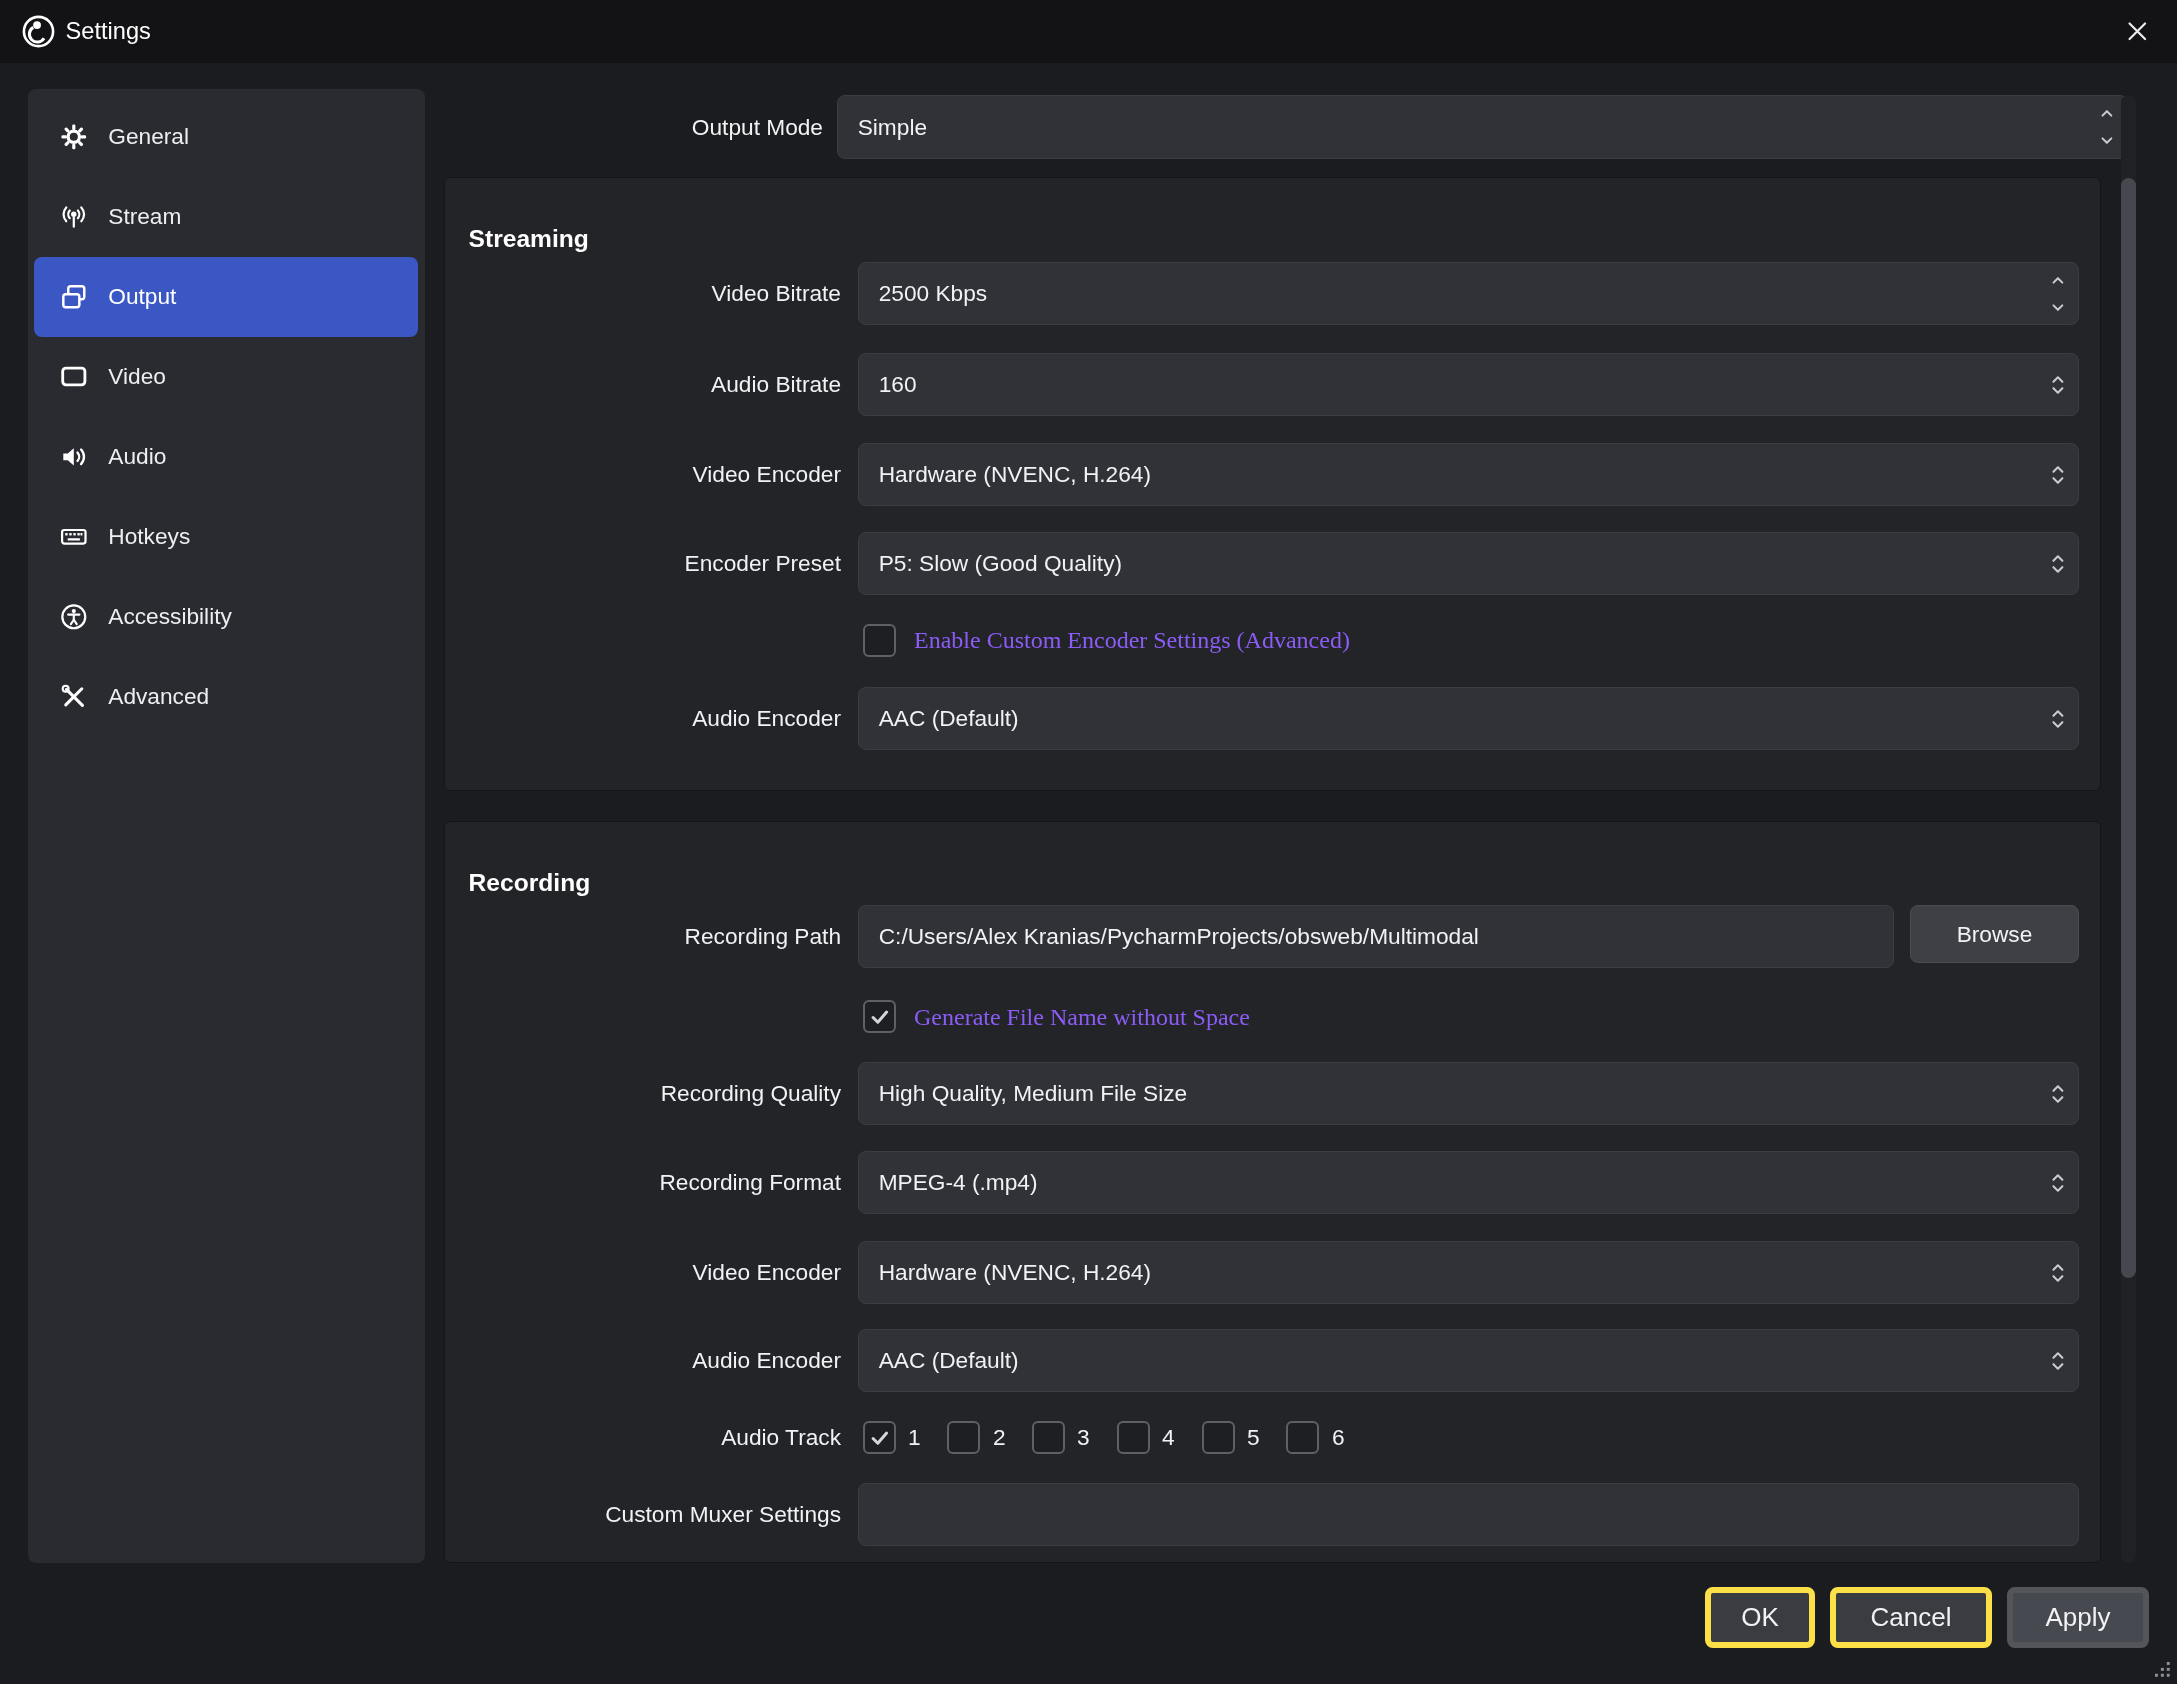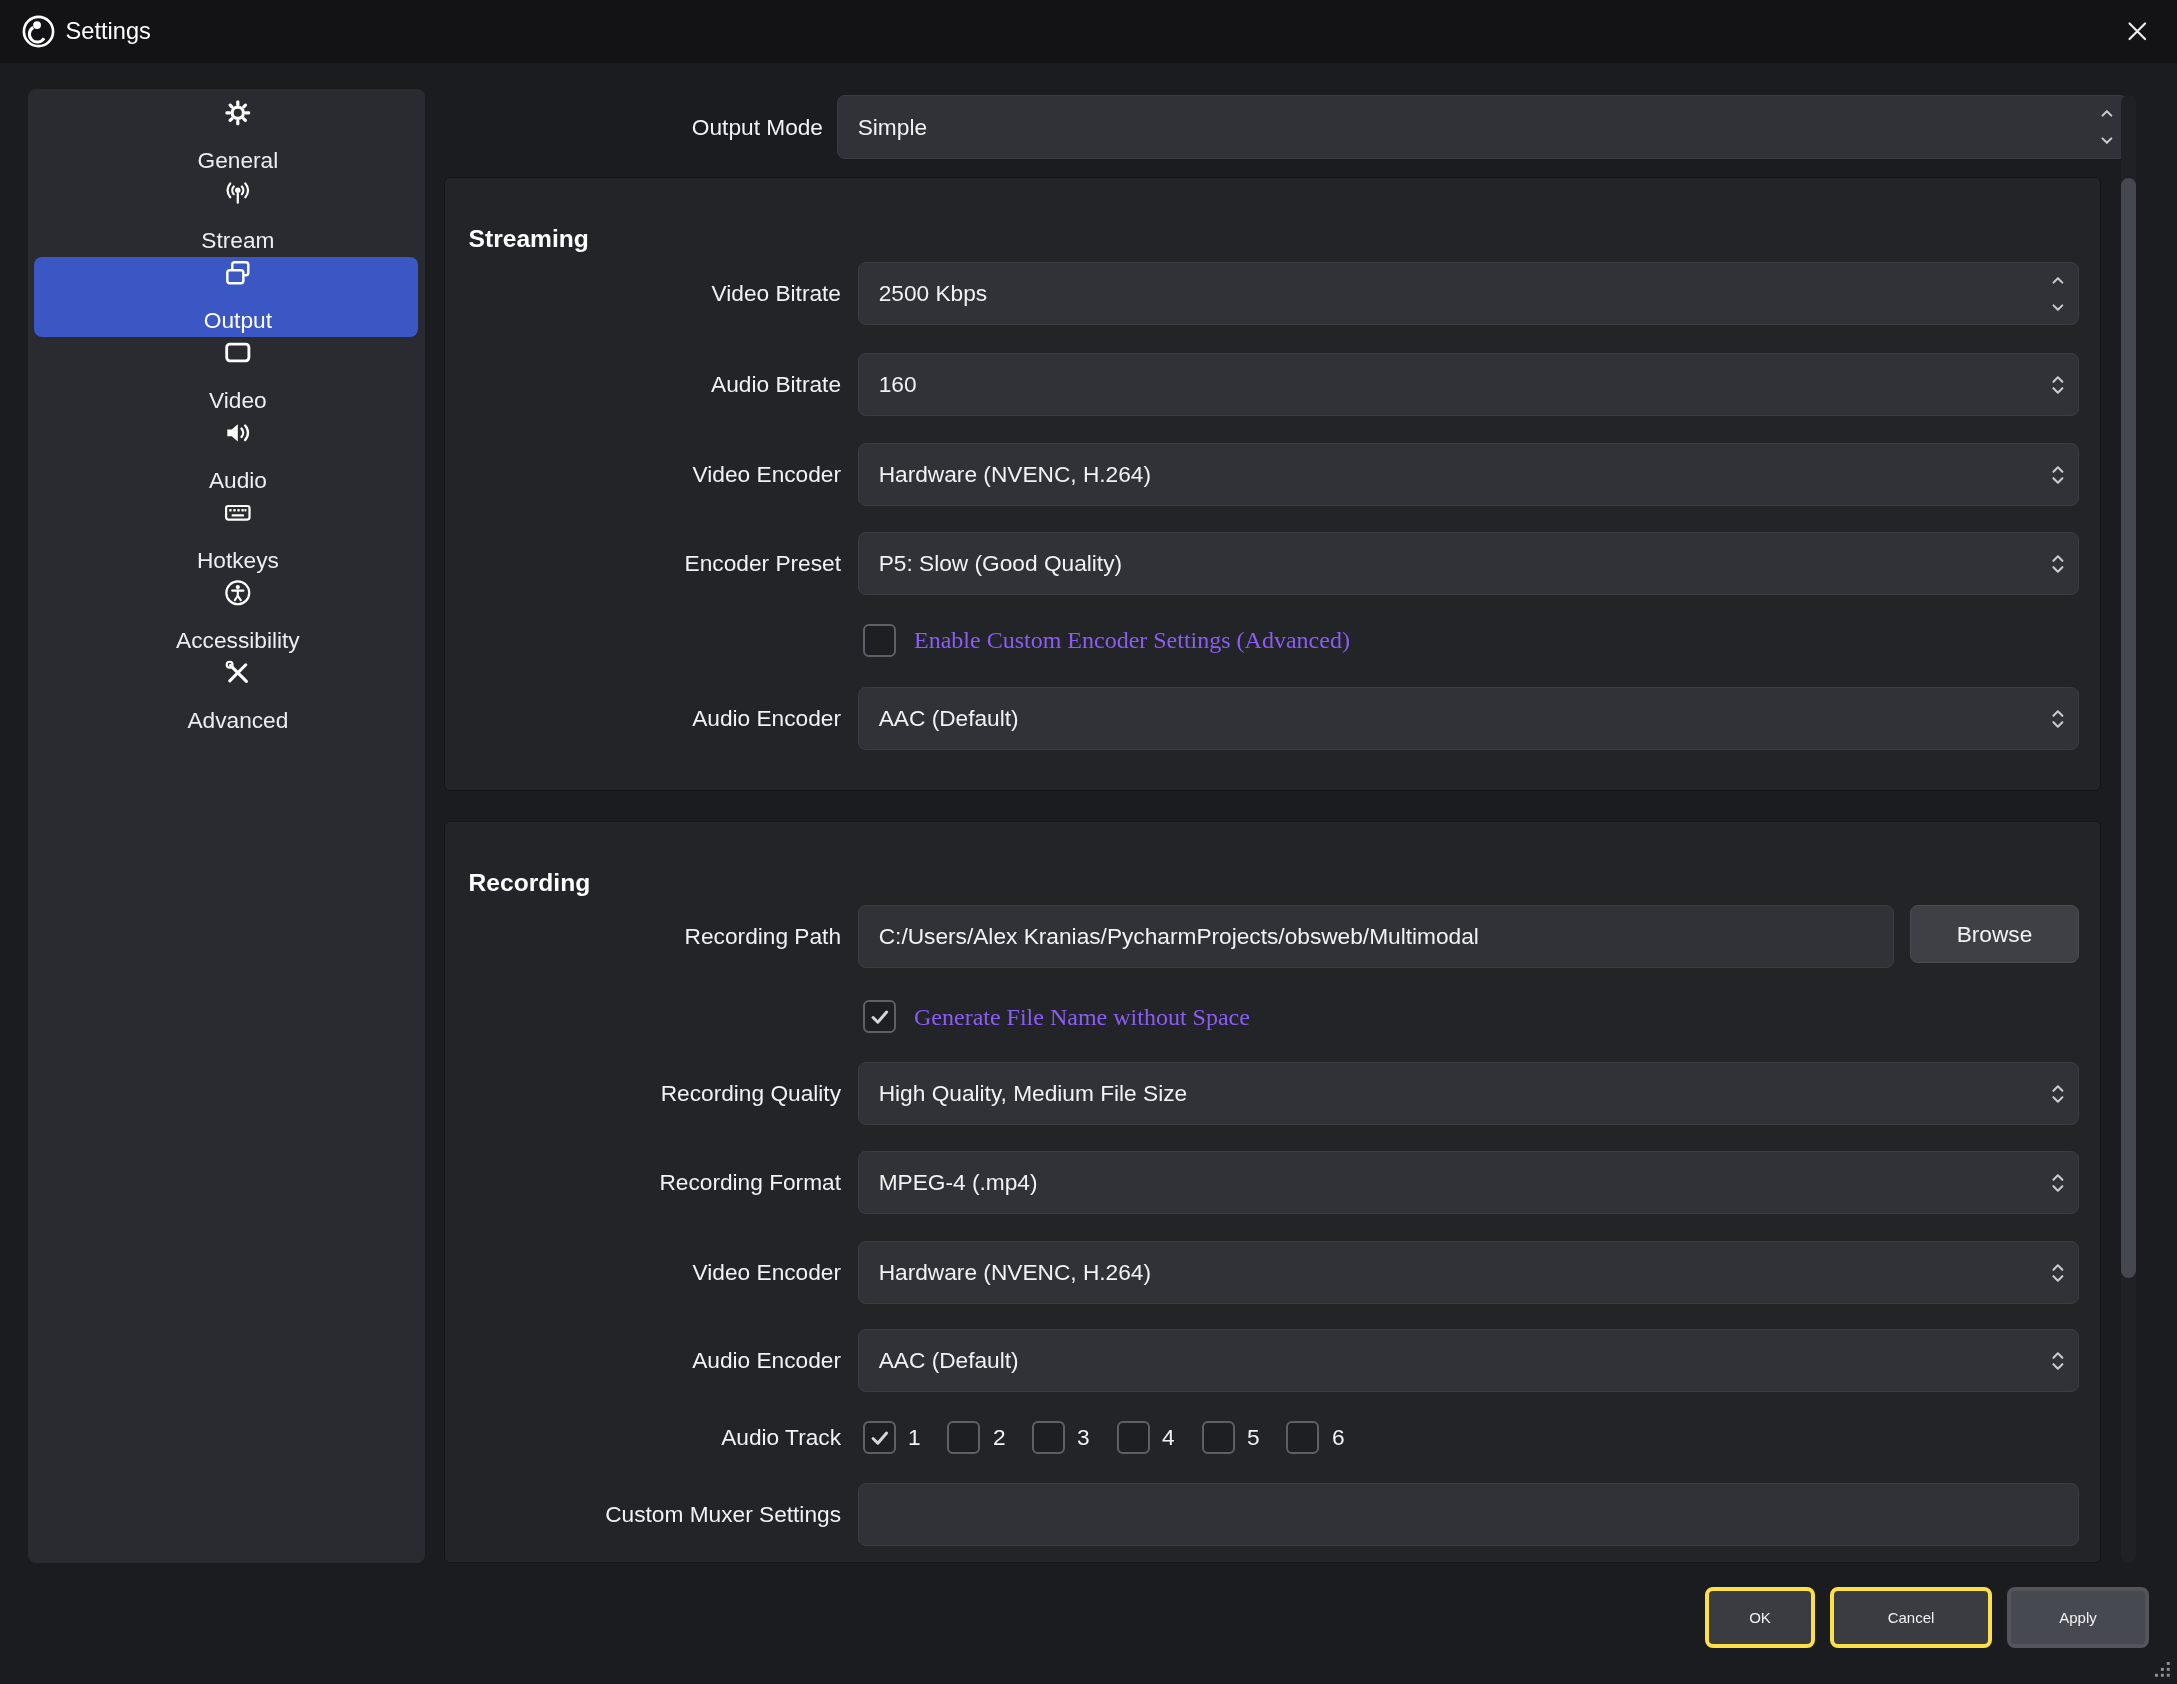--- a/index.html
+++ b/index.html
@@ -12,21 +12,21 @@
           display:flex;align-items:center;padding:0 19.7px;}
 .logo{width:37px;height:37px;display:flex;align-items:center;justify-content:center;margin-right:8.9px;}
 .wtitle{font-size:23.6px;color:#ffffff;}
 .closebtn{position:absolute;right:7.9px;top:0;width:63px;height:63px;display:flex;
           align-items:center;justify-content:center;cursor:pointer;}
 
 
 .sidebar{position:absolute;left:27.6px;top:89px;width:397px;height:1474px;background:#2a2b30;
          border-radius:7.9px;padding-top:7.9px;}
 .side-item{height:80px;margin:0 6.9px;border-radius:7.9px;display:flex;align-items:center;gap:18.7px;
-           padding-left:23.6px;font-size:22.7px;color:#eceef1;cursor:pointer;flex-direction:column;}
+           padding-left:23.6px;font-size:22.7px;color:#eceef1;cursor:pointer;}
 .side-item.selected{background:var(--accent,#3b57c4);color:#ffffff;}
 .icon{width:31.5px;height:31.5px;display:flex;align-items:center;justify-content:center;flex:none;}
 
 
 .panel{position:absolute;left:444px;width:1657px;background:#232428;border:1px solid #141519;
        border-radius:5.9px;}
 .ptitle{position:absolute;left:23.6px;top:21.7px;font-size:24.6px;font-weight:700;color:#ffffff;margin-top:25px;}
 .plbl{position:absolute;left:0;width:396px;height:63px;line-height:63px;text-align:right;
       font-size:22.7px;color:#f1f2f4;white-space:nowrap;}
 .field{position:absolute;left:413px;width:1221px;height:63px;background:#303238;
@@ -39,22 +39,22 @@
           border-radius:5.9px;display:flex;align-items:center;justify-content:center;cursor:pointer;}
 .checkbox svg{display:none;}
 .checkbox.checked svg{display:block;}
 .cklbl{position:absolute;height:63px;line-height:63px;font-size:24px;color:#8b5cf6;white-space:nowrap;font-family:Liberation Serif, serif;}
 .tnum{position:absolute;height:63px;line-height:63px;font-size:22.7px;color:#f1f2f4;}
 
 
 .browse{position:absolute;left:1465px;width:169px;height:58px;background:#3e4046;
         border:1px solid #4a4c52;border-radius:7.9px;display:flex;align-items:center;
         justify-content:center;font-size:22.7px;cursor:pointer;}
-.btn{position:absolute;top:1587px;height:61px;background:#3a3c42;border:4px solid #fde047;
-     border-radius:7.9px;display:flex;align-items:center;justify-content:center;font-size:15px;
+.btn{position:absolute;top:1587px;height:61px;background:#3a3c42;border:6px solid #fde047;
+     border-radius:7.9px;display:flex;align-items:center;justify-content:center;font-size:26px;
      color:#f1f2f4;cursor:pointer;}
 
 
 .scroll-track{position:absolute;left:2121px;top:95px;width:14.8px;height:1468px;background:#202125;
               border-radius:7.9px;}
 .scroll-thumb{position:absolute;left:0;top:83px;width:14.8px;height:1100px;background:#46484f;
               border-radius:7.9px;cursor:pointer;}
 .grip{position:absolute;right:4.9px;bottom:4.9px;width:17.7px;height:17.7px;}
 </style>
 </head>

